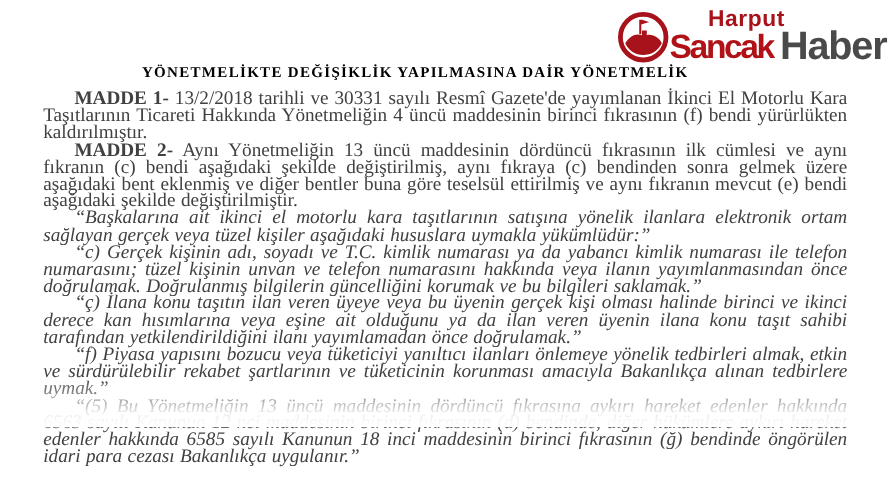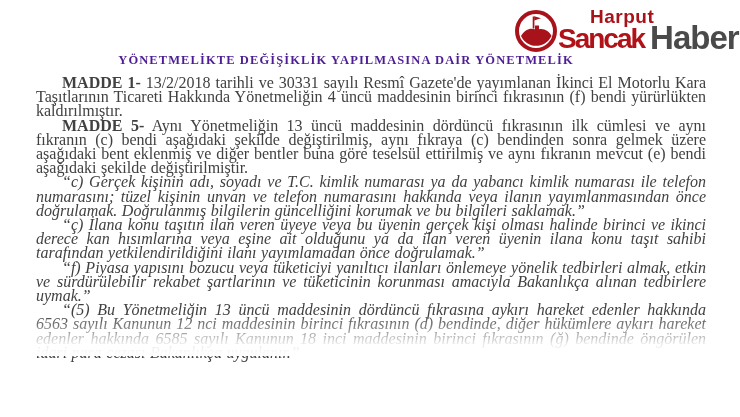--- a/index.html
+++ b/index.html
@@ -73,21 +73,21 @@
   
   .doc-title {
     position: absolute;
     top: 53px;
     left: 35px;
     width: 622px;
     text-align: center;
     font-weight: bold;
     font-size: 12.5px;
     letter-spacing: 1.1px;
-    color: #4c1d95;
+    color: #000000;
     filter: blur(0.35px);
     white-space: nowrap;
   }
   .doc-body {
     position: absolute;
     top: 76px;
     left: 36px;
     width: 670px;
     font-size: 16px;
     line-height: 14.2px;
@@ -139,21 +139,22 @@
       <span class="logo-harput">Harput</span>
       <span class="logo-sancak">Sancak</span>
       <span class="logo-haber">Haber</span>
     </div>
   </div>
 
   <div class="doc-title">YÖNETMELİKTE DEĞİŞİKLİK YAPILMASINA DAİR YÖNETMELİK</div>
 
   <div class="doc-body">
     <p class="para"><span class="lead">MADDE 1-</span><span> 13/2/2018 tarihli ve 30331 sayılı Resmî Gazete'de yayımlanan İkinci El Motorlu Kara Taşıtlarının Ticareti Hakkında Yönetmeliğin 4 üncü maddesinin birinci fıkrasının (f) bendi yürürlükten kaldırılmıştır.</span></p>
-    <p class="para"><span class="lead">MADDE 5-</span><span> Aynı Yönetmeliğin 13 üncü maddesinin dördüncü fıkrasının ilk cümlesi ve aynı fıkranın (c) bendi aşağıdaki şekilde değiştirilmiş, aynı fıkraya (c) bendinden sonra gelmek üzere aşağıdaki bent eklenmiş ve diğer bentler buna göre teselsül ettirilmiş ve aynı fıkranın mevcut (e) bendi aşağıdaki şekilde değiştirilmiştir.</span></p>
+    <p class="para"><span class="lead">MADDE 2-</span><span> Aynı Yönetmeliğin 13 üncü maddesinin dördüncü fıkrasının ilk cümlesi ve aynı fıkranın (c) bendi aşağıdaki şekilde değiştirilmiş, aynı fıkraya (c) bendinden sonra gelmek üzere aşağıdaki bent eklenmiş ve diğer bentler buna göre teselsül ettirilmiş ve aynı fıkranın mevcut (e) bendi aşağıdaki şekilde değiştirilmiştir.</span></p>
+    <p class="para quoted"><span>“Başkalarına ait ikinci el motorlu kara taşıtlarının satışına yönelik ilanlara elektronik ortam sağlayan gerçek veya tüzel kişiler aşağıdaki hususlara uymakla yükümlüdür:”</span></p>
     <p class="para quoted"><span>“c) Gerçek kişinin adı, soyadı ve T.C. kimlik numarası ya da yabancı kimlik numarası ile telefon numarasını; tüzel kişinin unvan ve telefon numarasını hakkında veya ilanın yayımlanmasından önce doğrulamak. Doğrulanmış bilgilerin güncelliğini korumak ve bu bilgileri saklamak.”</span></p>
     <p class="para quoted"><span>“ç) İlana konu taşıtın ilan veren üyeye veya bu üyenin gerçek kişi olması halinde birinci ve ikinci derece kan hısımlarına veya eşine ait olduğunu ya da ilan veren üyenin ilana konu taşıt sahibi tarafından yetkilendirildiğini ilanı yayımlamadan önce doğrulamak.”</span></p>
     <p class="para quoted"><span>“f) Piyasa yapısını bozucu veya tüketiciyi yanıltıcı ilanları önlemeye yönelik tedbirleri almak, etkin ve sürdürülebilir rekabet şartlarının ve tüketicinin korunması amacıyla Bakanlıkça alınan tedbirlere uymak.”</span></p>
     <p class="para quoted"><span>“(5) Bu Yönetmeliğin 13 üncü maddesinin dördüncü fıkrasına aykırı hareket edenler hakkında 6563 sayılı Kanunun 12 nci maddesinin birinci fıkrasının (d) bendinde, diğer hükümlere aykırı hareket edenler hakkında 6585 sayılı Kanunun 18 inci maddesinin birinci fıkrasının (ğ) bendinde öngörülen idari para cezası Bakanlıkça uygulanır.”</span></p>
   </div>
 
   <div class="fade-overlay"></div>
 
 </div>
 

